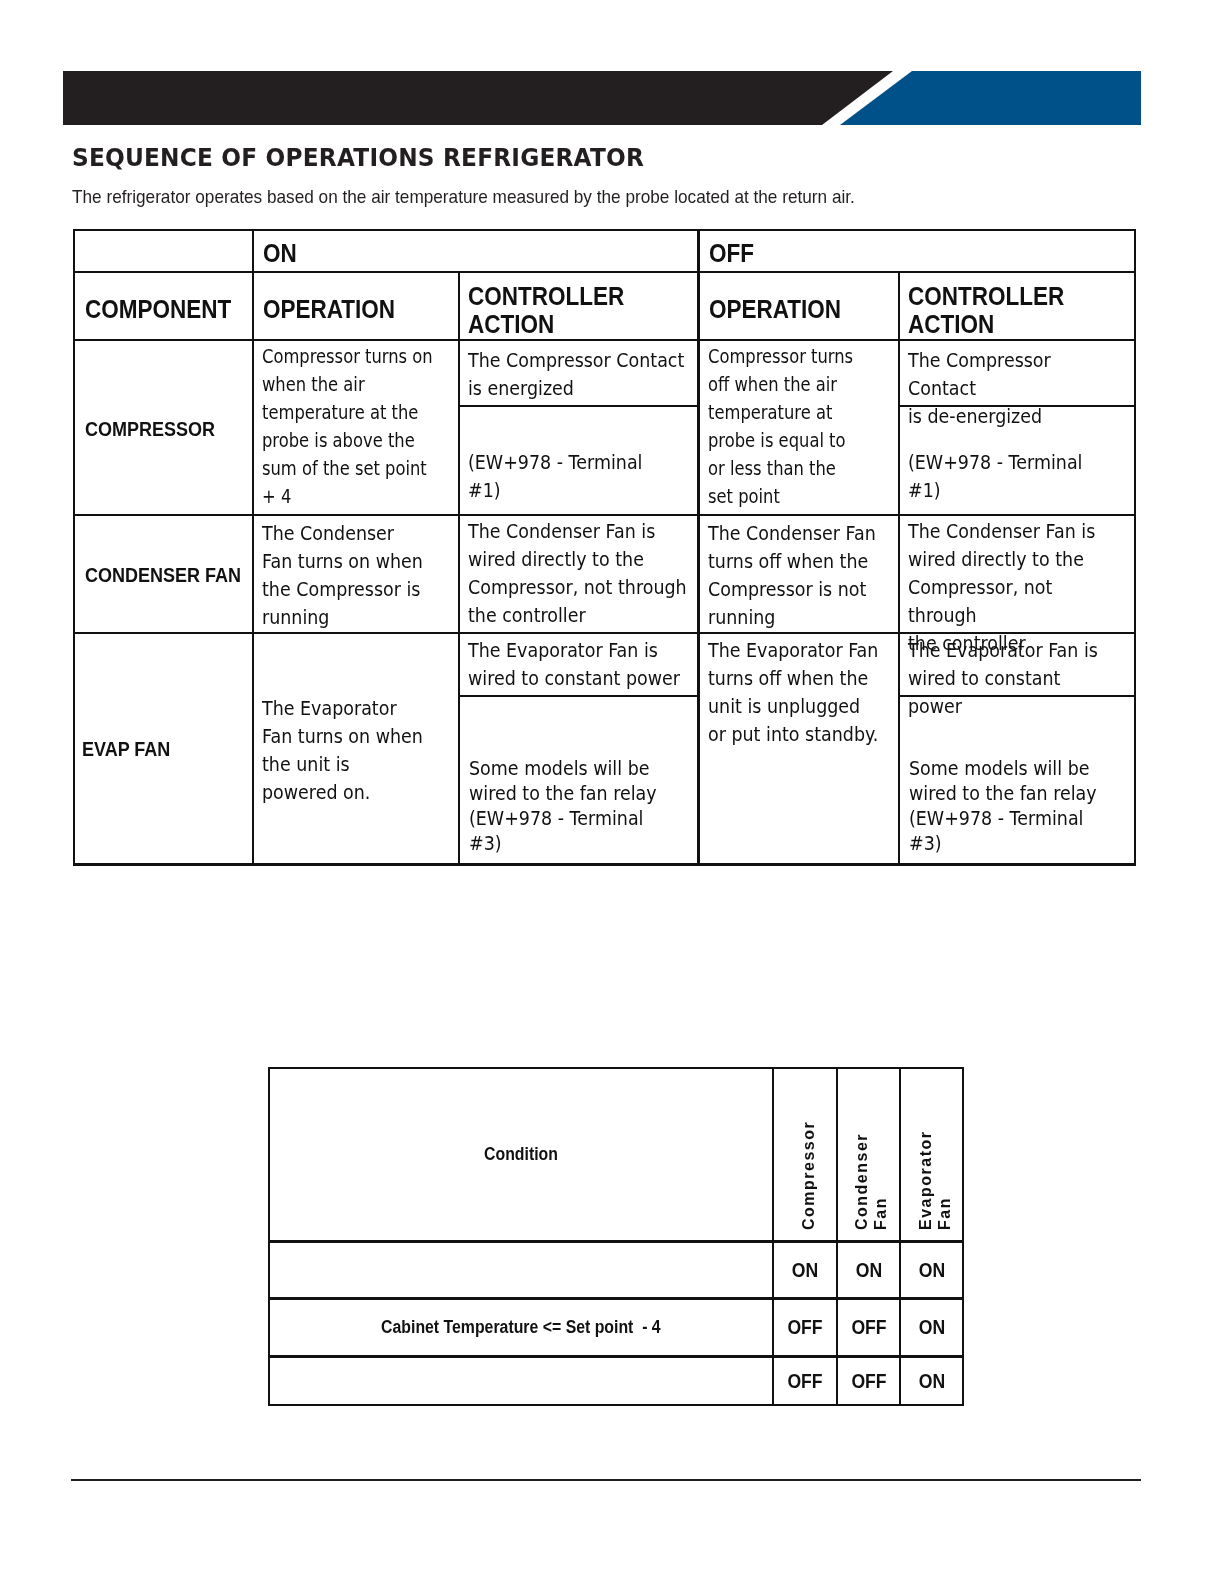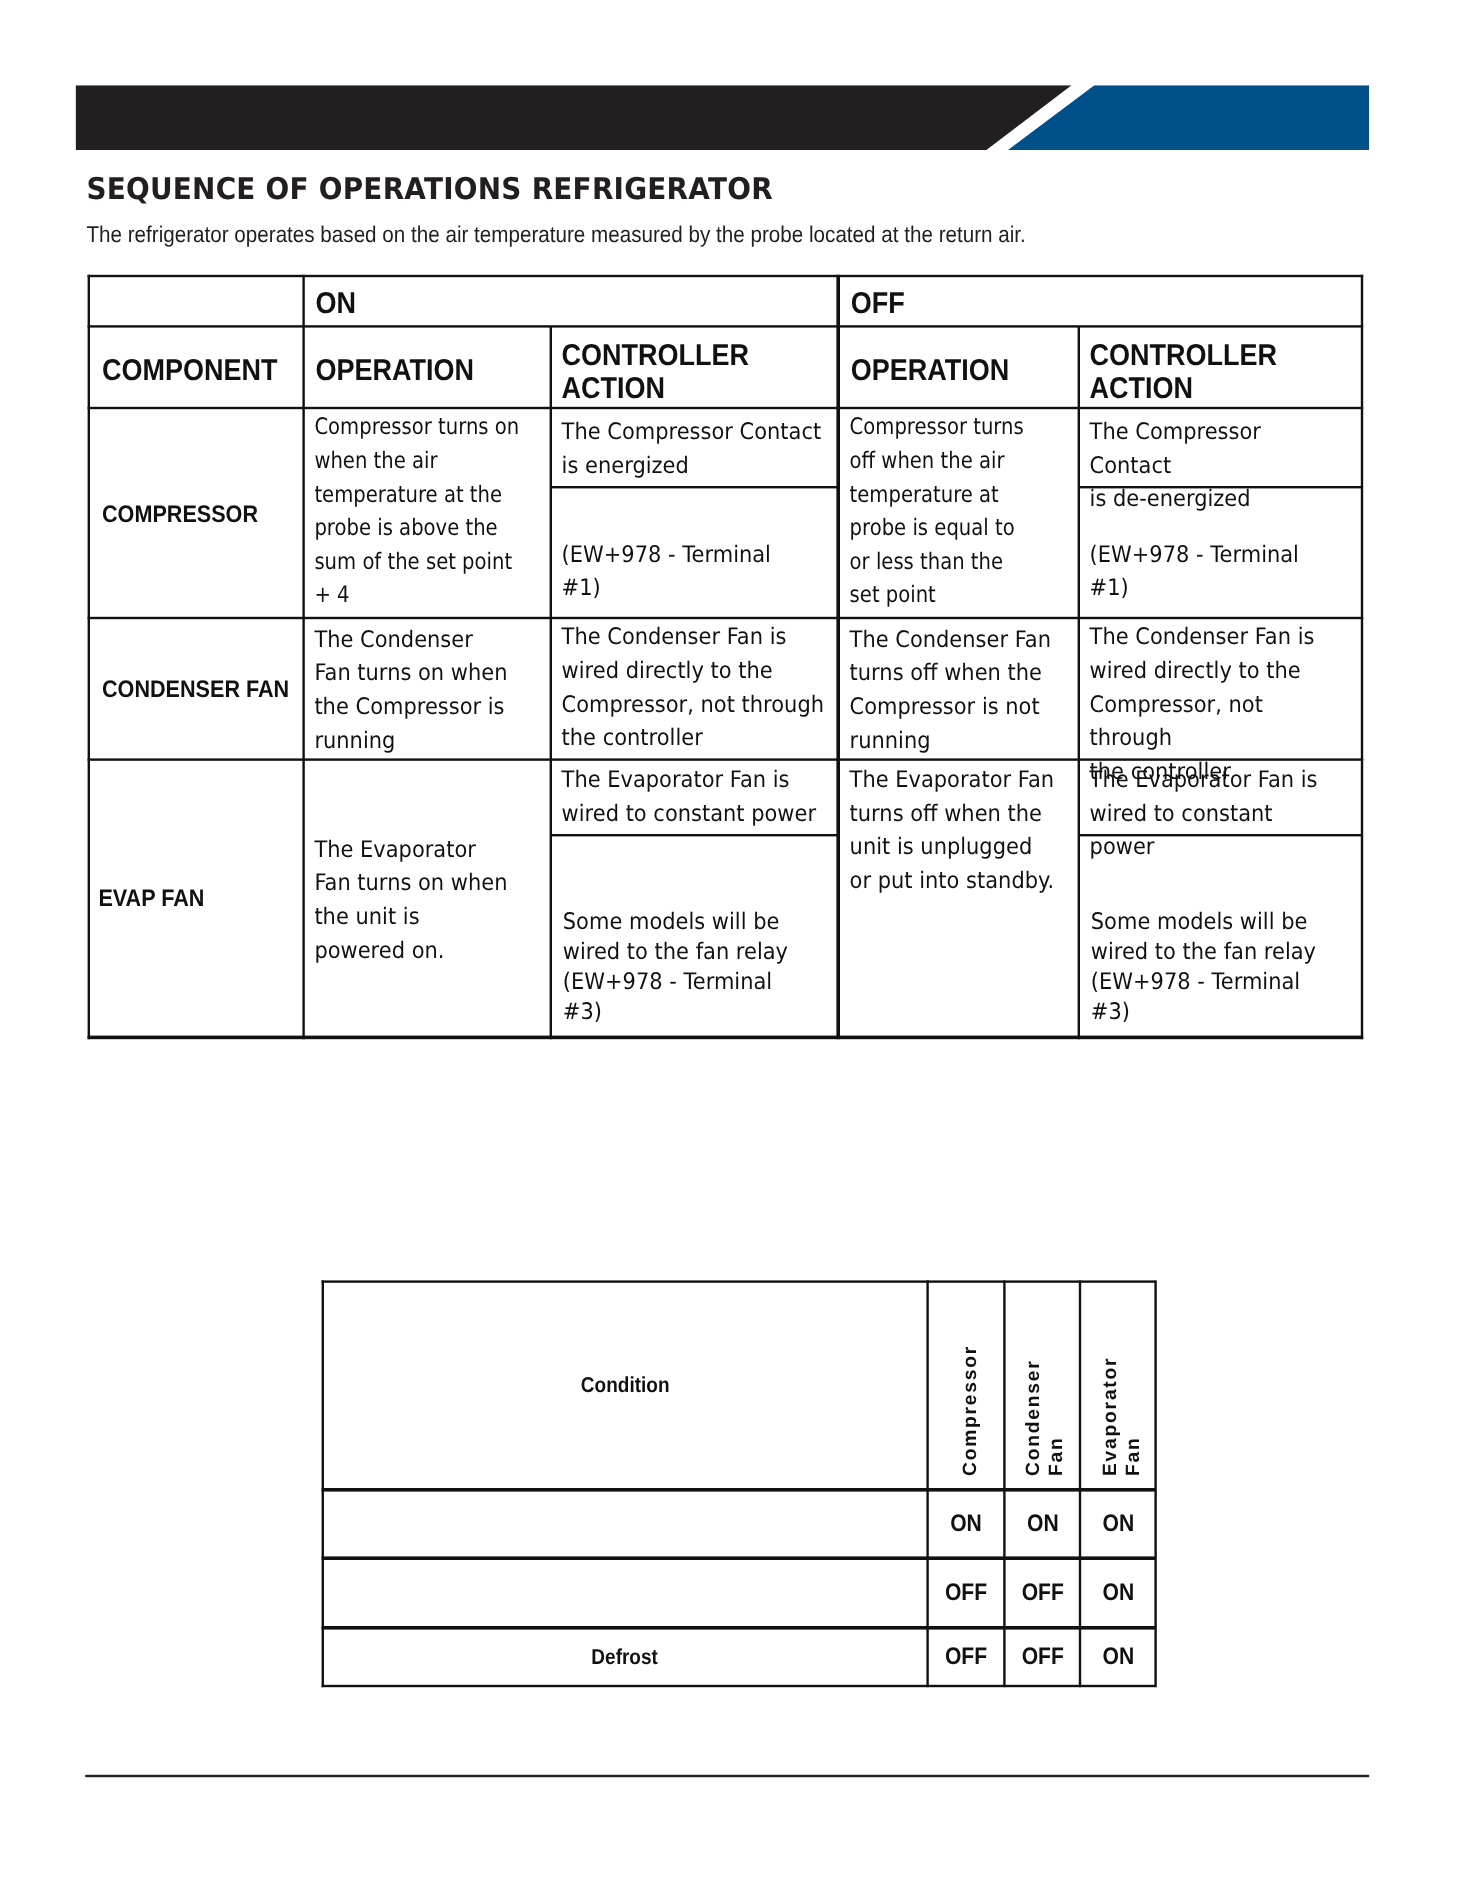--- a/index.html
+++ b/index.html
@@ -164,33 +164,33 @@
   <div class="cond-cell state-cell" style="left:506px;top:176px;width:62px;height:54px;">
       <span>ON</span>
     </div>
   <div class="cond-cell state-cell" style="left:570px;top:176px;width:61px;height:54px;">
       <span>ON</span>
     </div>
   <div class="cond-cell state-cell" style="left:633px;top:176px;width:61px;height:54px;">
       <span>ON</span>
     </div>
 
+  <div class="cond-cell" style="left:2px;top:233px;width:502px;height:55px;">
+      <span style="white-space:pre;">Cabinet Temperature &lt;= Set point  - 4</span>
+    </div>
   <div class="cond-cell state-cell" style="left:506px;top:233px;width:62px;height:55px;">
       <span>OFF</span>
     </div>
   <div class="cond-cell state-cell" style="left:570px;top:233px;width:61px;height:55px;">
       <span>OFF</span>
     </div>
   <div class="cond-cell state-cell" style="left:633px;top:233px;width:61px;height:55px;">
       <span>ON</span>
     </div>
 
-  <div class="cond-cell" style="left:2px;top:291px;width:502px;height:46px;">
-      <span>Defrost</span>
-    </div>
   <div class="cond-cell state-cell" style="left:506px;top:291px;width:62px;height:46px;">
       <span>OFF</span>
     </div>
   <div class="cond-cell state-cell" style="left:570px;top:291px;width:61px;height:46px;">
       <span>OFF</span>
     </div>
   <div class="cond-cell state-cell" style="left:633px;top:291px;width:61px;height:46px;">
       <span>ON</span>
     </div>
 </div>

